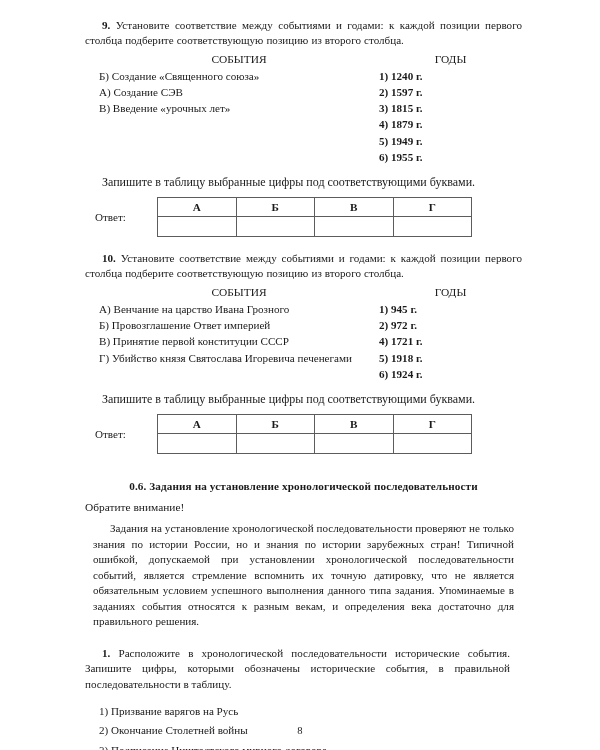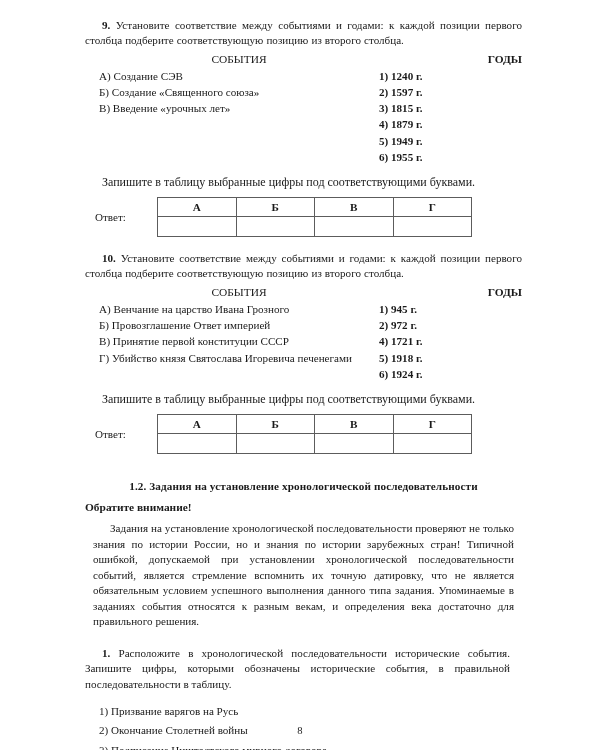--- a/index.html
+++ b/index.html
@@ -43,23 +43,22 @@
     margin: 2px 0 3px 0;
   }
   .col-left-head {
     width: 290px;
     text-align: center;
     padding-left: 18px;
     box-sizing: border-box;
   }
   .col-right-head {
     flex: 1;
-    text-align: right;
+    text-align: center;
     padding-left: 4px;
-    font-weight: bold;
   }
   .columns-body {
     display: flex;
     align-items: flex-start;
   }
   .col-left {
     width: 290px;
     box-sizing: border-box;
     padding-left: 14px;
   }
@@ -112,21 +111,21 @@
   
   .section-head {
     text-align: center;
     font-size: 11.2px;
     font-weight: bold;
     margin: 26px 0 9px 0;
     letter-spacing: 0.1px;
   }
   .note-head {
     font-size: 11.4px;
-    font-weight: bold;
+    font-weight: normal;
     margin: 0 0 2px 0;
   }
   .note-body {
     font-size: 11.1px;
     line-height: 1.4;
     text-align: justify;
     text-indent: 17px;
     margin: 8px;
     word-spacing: 0.2px;
   }
@@ -164,22 +163,22 @@
   <div class="task">
     <p class="task-intro"><span class="task-num">9.</span> <span>Установите соответствие между событиями и годами: к каждой позиции первого столбца подберите соответствующую позицию из второго столбца.</span></p>
 
     <div class="columns-head">
       <div class="col-left-head">СОБЫТИЯ</div>
       <div class="col-right-head">ГОДЫ</div>
     </div>
 
     <div class="columns-body">
       <div class="col-left">
+        <div class="row">Б) Создание «Священного союза»</div>
         <div class="row">А) Создание СЭВ</div>
-        <div class="row">Б) Создание «Священного союза»</div>
         <div class="row">В) Введение «урочных лет»</div>
       </div>
       <div class="col-right">
         <div class="row">1) 1240 г.</div>
         <div class="row">2) 1597 г.</div>
         <div class="row">3) 1815 г.</div>
         <div class="row">4) 1879 г.</div>
         <div class="row">5) 1949 г.</div>
         <div class="row">6) 1955 г.</div>
       </div>
@@ -250,21 +249,21 @@
           <td class="empty"></td>
           <td class="empty"></td>
           <td class="empty"></td>
           <td class="empty"></td>
         </tr>
       </tbody>
         </table>
     </div>
   </div>
 
-  <div class="section-head">1.2. Задания на установление хронологической последовательности</div>
+  <div class="section-head">0.6. Задания на установление хронологической последовательности</div>
 
   <div class="note-head">Обратите внимание!</div>
   <p class="note-body">Задания на установление хронологической последовательности проверяют не только знания по истории России, но и знания по истории зарубежных стран! Типичной ошибкой, допускаемой при установлении хронологической последовательности событий, является стремление вспомнить их точную датировку, что не является обязательным условием успешного выполнения данного типа задания. Упоминаемые в заданиях события относятся к разным векам, и определения века достаточно для правильного решения.</p>
 
   <div class="seq-task">
     <p class="seq-intro"><span class="task-num">1.</span> <span>Расположите в хронологической последовательности исторические события. Запишите цифры, которыми обозначены исторические события, в правильной последовательности в таблицу.</span></p>
 
     <div class="seq-list">
       <div class="row">1) Призвание варягов на Русь</div>
       <div class="row">2) Окончание Столетней войны</div>

